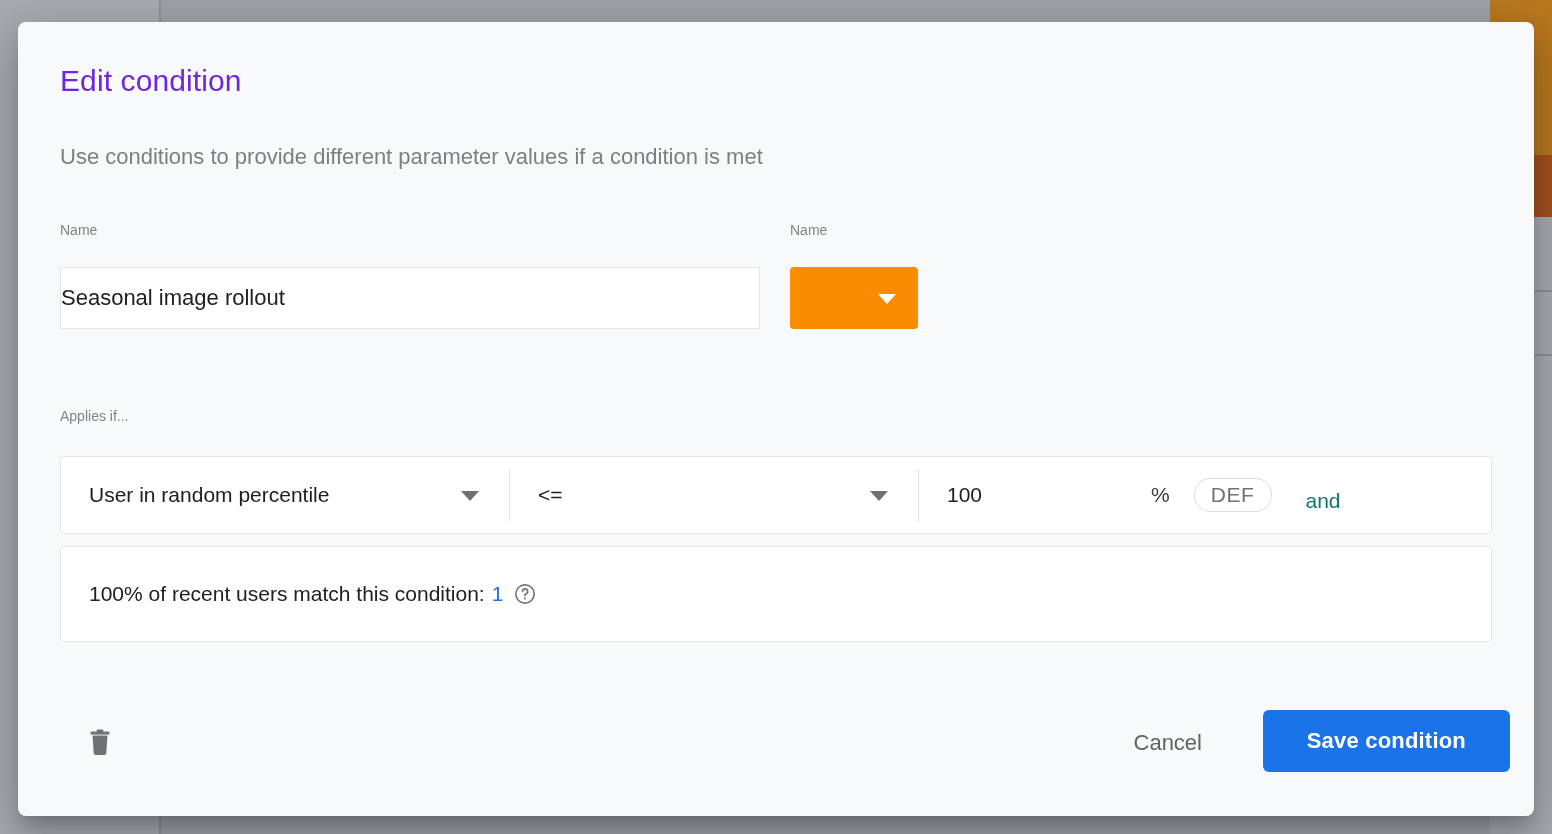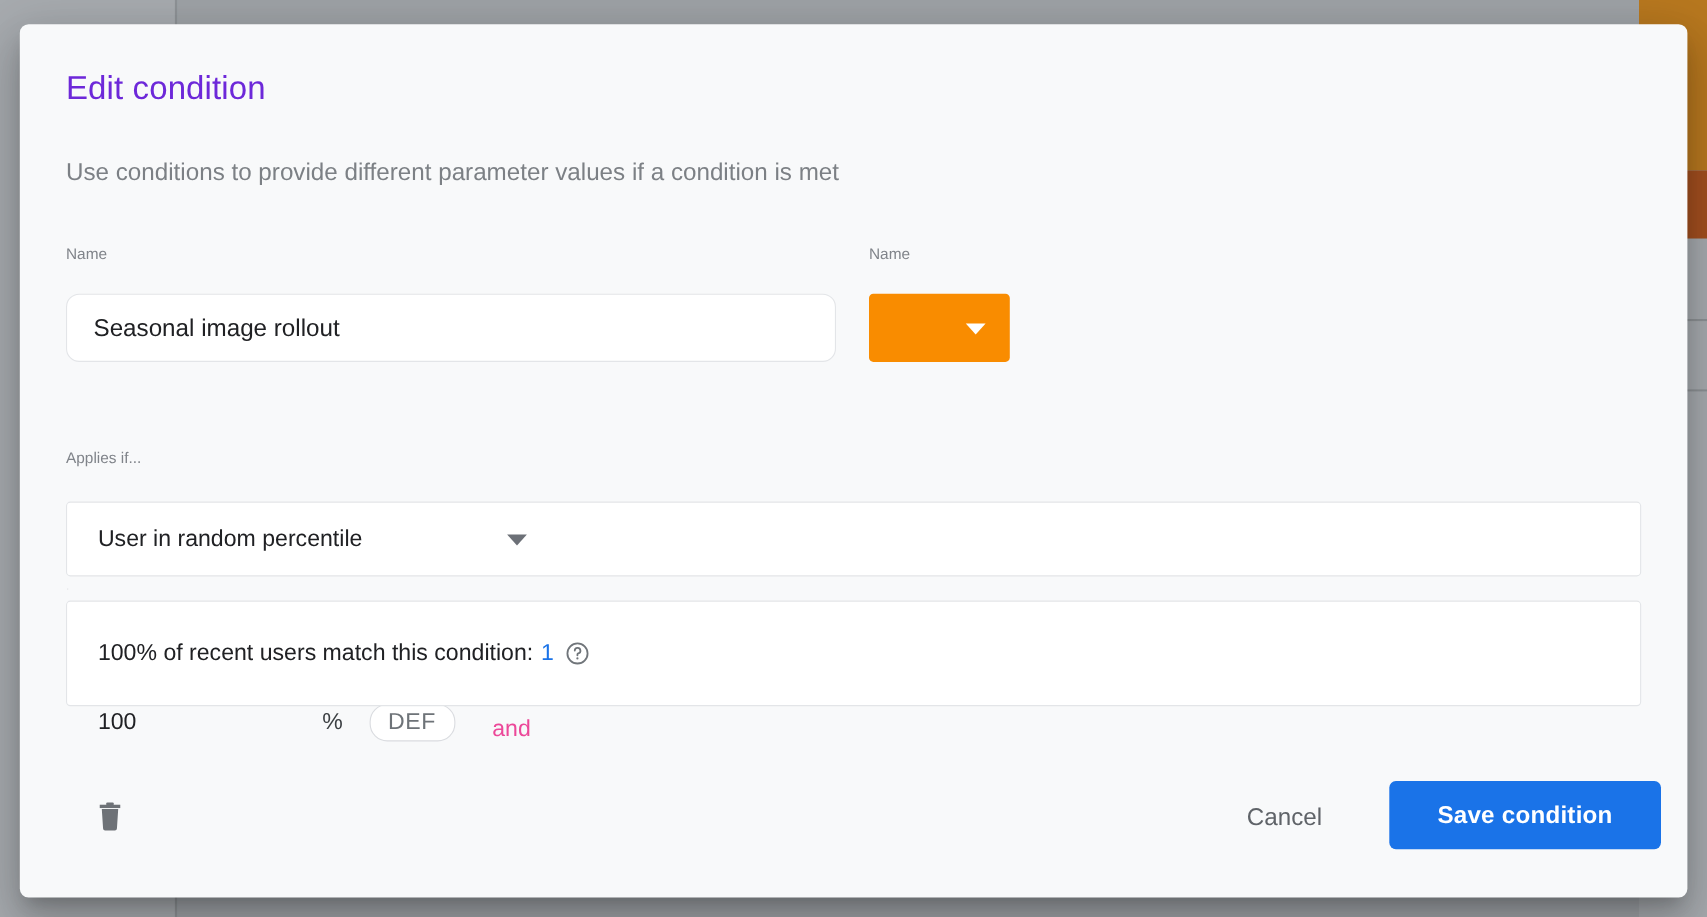--- a/index.html
+++ b/index.html
@@ -98,25 +98,25 @@
 
   
   #name-field {
     position: absolute;
     left: 42px;
     top: 245px;
     width: 700px;
     height: 62px;
     background: #ffffff;
     border: 1px solid #e3e5e8;
-    border-radius: 12px;
+    border-radius: 0;
     font-family: "Liberation Sans", sans-serif;
     font-size: 22px;
     color: #202124;
-    padding: 0 24px;
+    padding: 0 0;
     outline: none;
   }
 
   
   #color-swatch {
     position: absolute;
     left: 772px;
     top: 245px;
     width: 128px;
     height: 62px;
@@ -134,27 +134,26 @@
     border-right: 9px solid transparent;
     border-top: 10px solid #ffffff;
   }
 
   
   #condition-row {
     position: absolute;
     left: 42px;
     top: 434px;
     width: 1432px;
-    height: 68px;
+    height: 78px;
     background: #ffffff;
     border: 1px solid #e3e5e8;
     border-radius: 4px;
     display: flex;
     align-items: stretch;
-    flex-direction: column;
   }
   .cond-cell {
     position: relative;
     display: flex;
     align-items: center;
     height: 100%;
   }
   .cond-divider {
     width: 1px;
     background: #dfe1e4;
@@ -206,21 +205,21 @@
     padding: 0 16px;
     font-size: 21px;
     letter-spacing: .6px;
     color: #6e7378;
     background: #fff;
     cursor: pointer;
   }
   #and-link {
     margin-left: 34px;
     font-size: 21px;
-    color: #ec4899;
+    color: #0f766e;
     font-weight: 500;
     cursor: pointer;
     margin-top: 12px;
   }
 
   
   #match-row {
     position: absolute;
     left: 42px;
     top: 524px;

